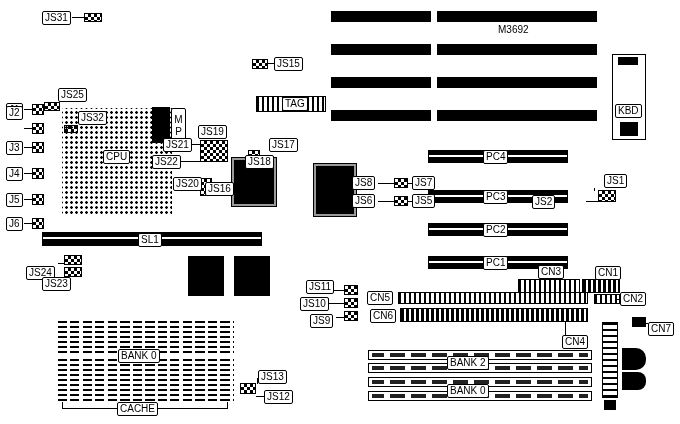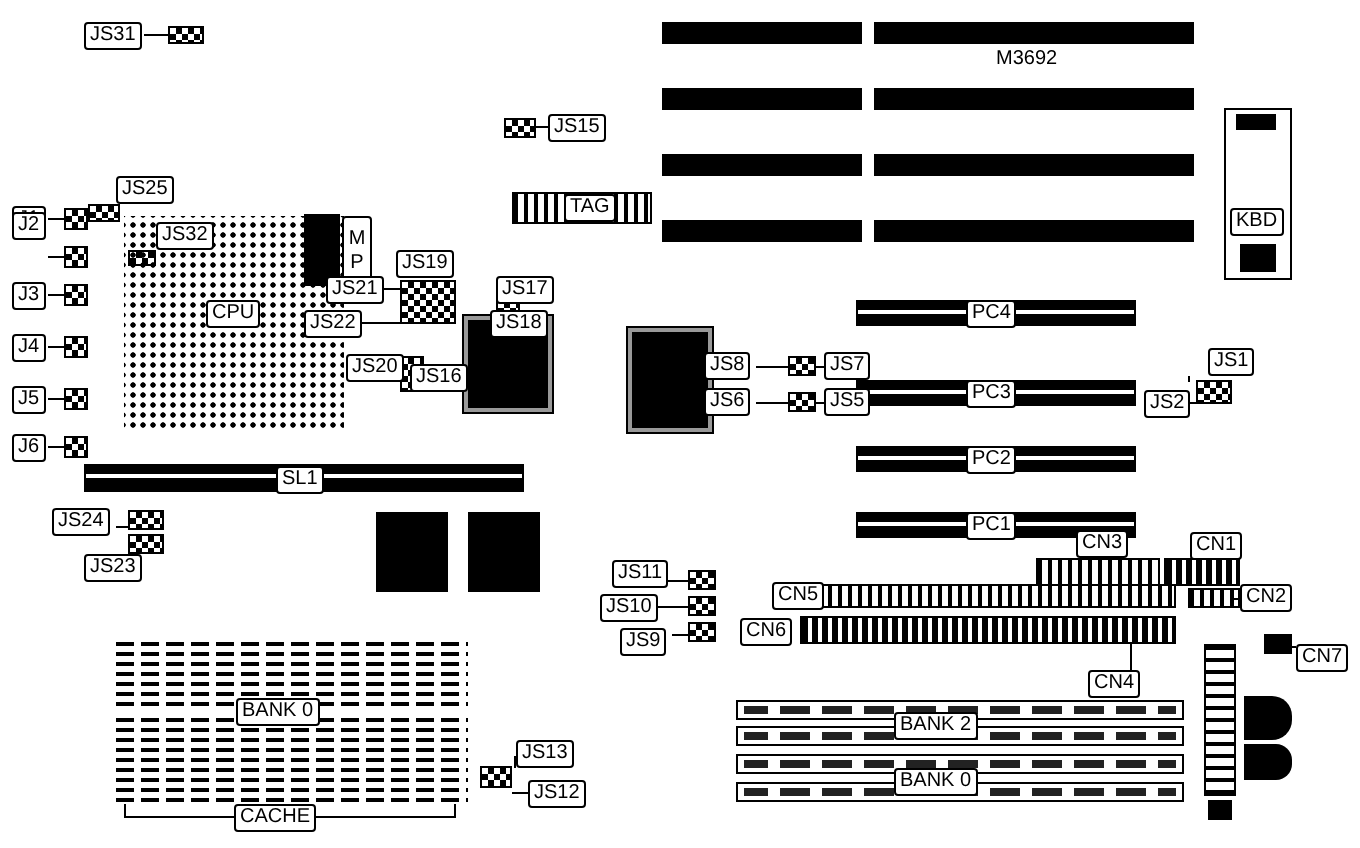--- a/index.html
+++ b/index.html
@@ -157,47 +157,47 @@
   <div class="d co" style="left:6px;top:103px">J1</div>
   <div class="d co" style="left:6px;top:106px">J2</div>
   <div class="d co" style="left:6px;top:141px">J3</div>
   <div class="d co" style="left:6px;top:167px">J4</div>
   <div class="d co" style="left:6px;top:193px">J5</div>
   <div class="d co" style="left:6px;top:217px">J6</div>
   <div class="d co" style="left:103px;top:150px">CPU</div>
   <div class="d co vert" style="left:171px;top:108px">MP</div>
   <div class="d co" style="left:198px;top:125px">JS19</div>
   <div class="d co" style="left:163px;top:138px">JS21</div>
-  <div class="d co" style="left:248px;top:138px">JS17</div>
+  <div class="d co" style="left:269px;top:138px">JS17</div>
   <div class="d co" style="left:152px;top:155px">JS22</div>
   <div class="d co" style="left:245px;top:155px">JS18</div>
   <div class="d co" style="left:173px;top:177px">JS20</div>
   <div class="d co" style="left:205px;top:182px">JS16</div>
   <div class="d co" style="left:138px;top:233px">SL1</div>
-  <div class="d co" style="left:26px;top:254px">JS24</div>
+  <div class="d co" style="left:26px;top:266px">JS24</div>
   <div class="d co" style="left:42px;top:277px">JS23</div>
   <div class="d co" style="left:352px;top:176px">JS8</div>
   <div class="d co" style="left:412px;top:176px">JS7</div>
   <div class="d co" style="left:352px;top:194px">JS6</div>
   <div class="d co" style="left:412px;top:194px">JS5</div>
   <div class="d co" style="left:483px;top:150px">PC4</div>
   <div class="d co" style="left:483px;top:190px">PC3</div>
   <div class="d co" style="left:483px;top:223px">PC2</div>
   <div class="d co" style="left:483px;top:256px">PC1</div>
   <div class="d co" style="left:604px;top:174px">JS1</div>
-  <div class="d co" style="left:572px;top:195px">JS2</div>
+  <div class="d co" style="left:532px;top:195px">JS2</div>
   <div class="d co" style="left:538px;top:265px">CN3</div>
   <div class="d co" style="left:595px;top:266px">CN1</div>
   <div class="d co" style="left:620px;top:292px">CN2</div>
   <div class="d co" style="left:306px;top:280px">JS11</div>
   <div class="d co" style="left:300px;top:297px">JS10</div>
   <div class="d co" style="left:310px;top:314px">JS9</div>
-  <div class="d co" style="left:386px;top:291px">CN5</div>
+  <div class="d co" style="left:367px;top:291px">CN5</div>
   <div class="d co" style="left:370px;top:309px">CN6</div>
-  <div class="d co" style="left:544px;top:335px">CN4</div>
+  <div class="d co" style="left:562px;top:335px">CN4</div>
   <div class="d co" style="left:648px;top:322px">CN7</div>
   <div class="d co" style="left:447px;top:356px">BANK 2</div>
   <div class="d co" style="left:447px;top:384px">BANK 0</div>
   <div class="d co" style="left:118px;top:349px">BANK 0</div>
   <div class="d co" style="left:117px;top:402px">CACHE</div>
   <div class="d co" style="left:258px;top:370px">JS13</div>
   <div class="d co" style="left:264px;top:390px">JS12</div>
 
 </div>
 

